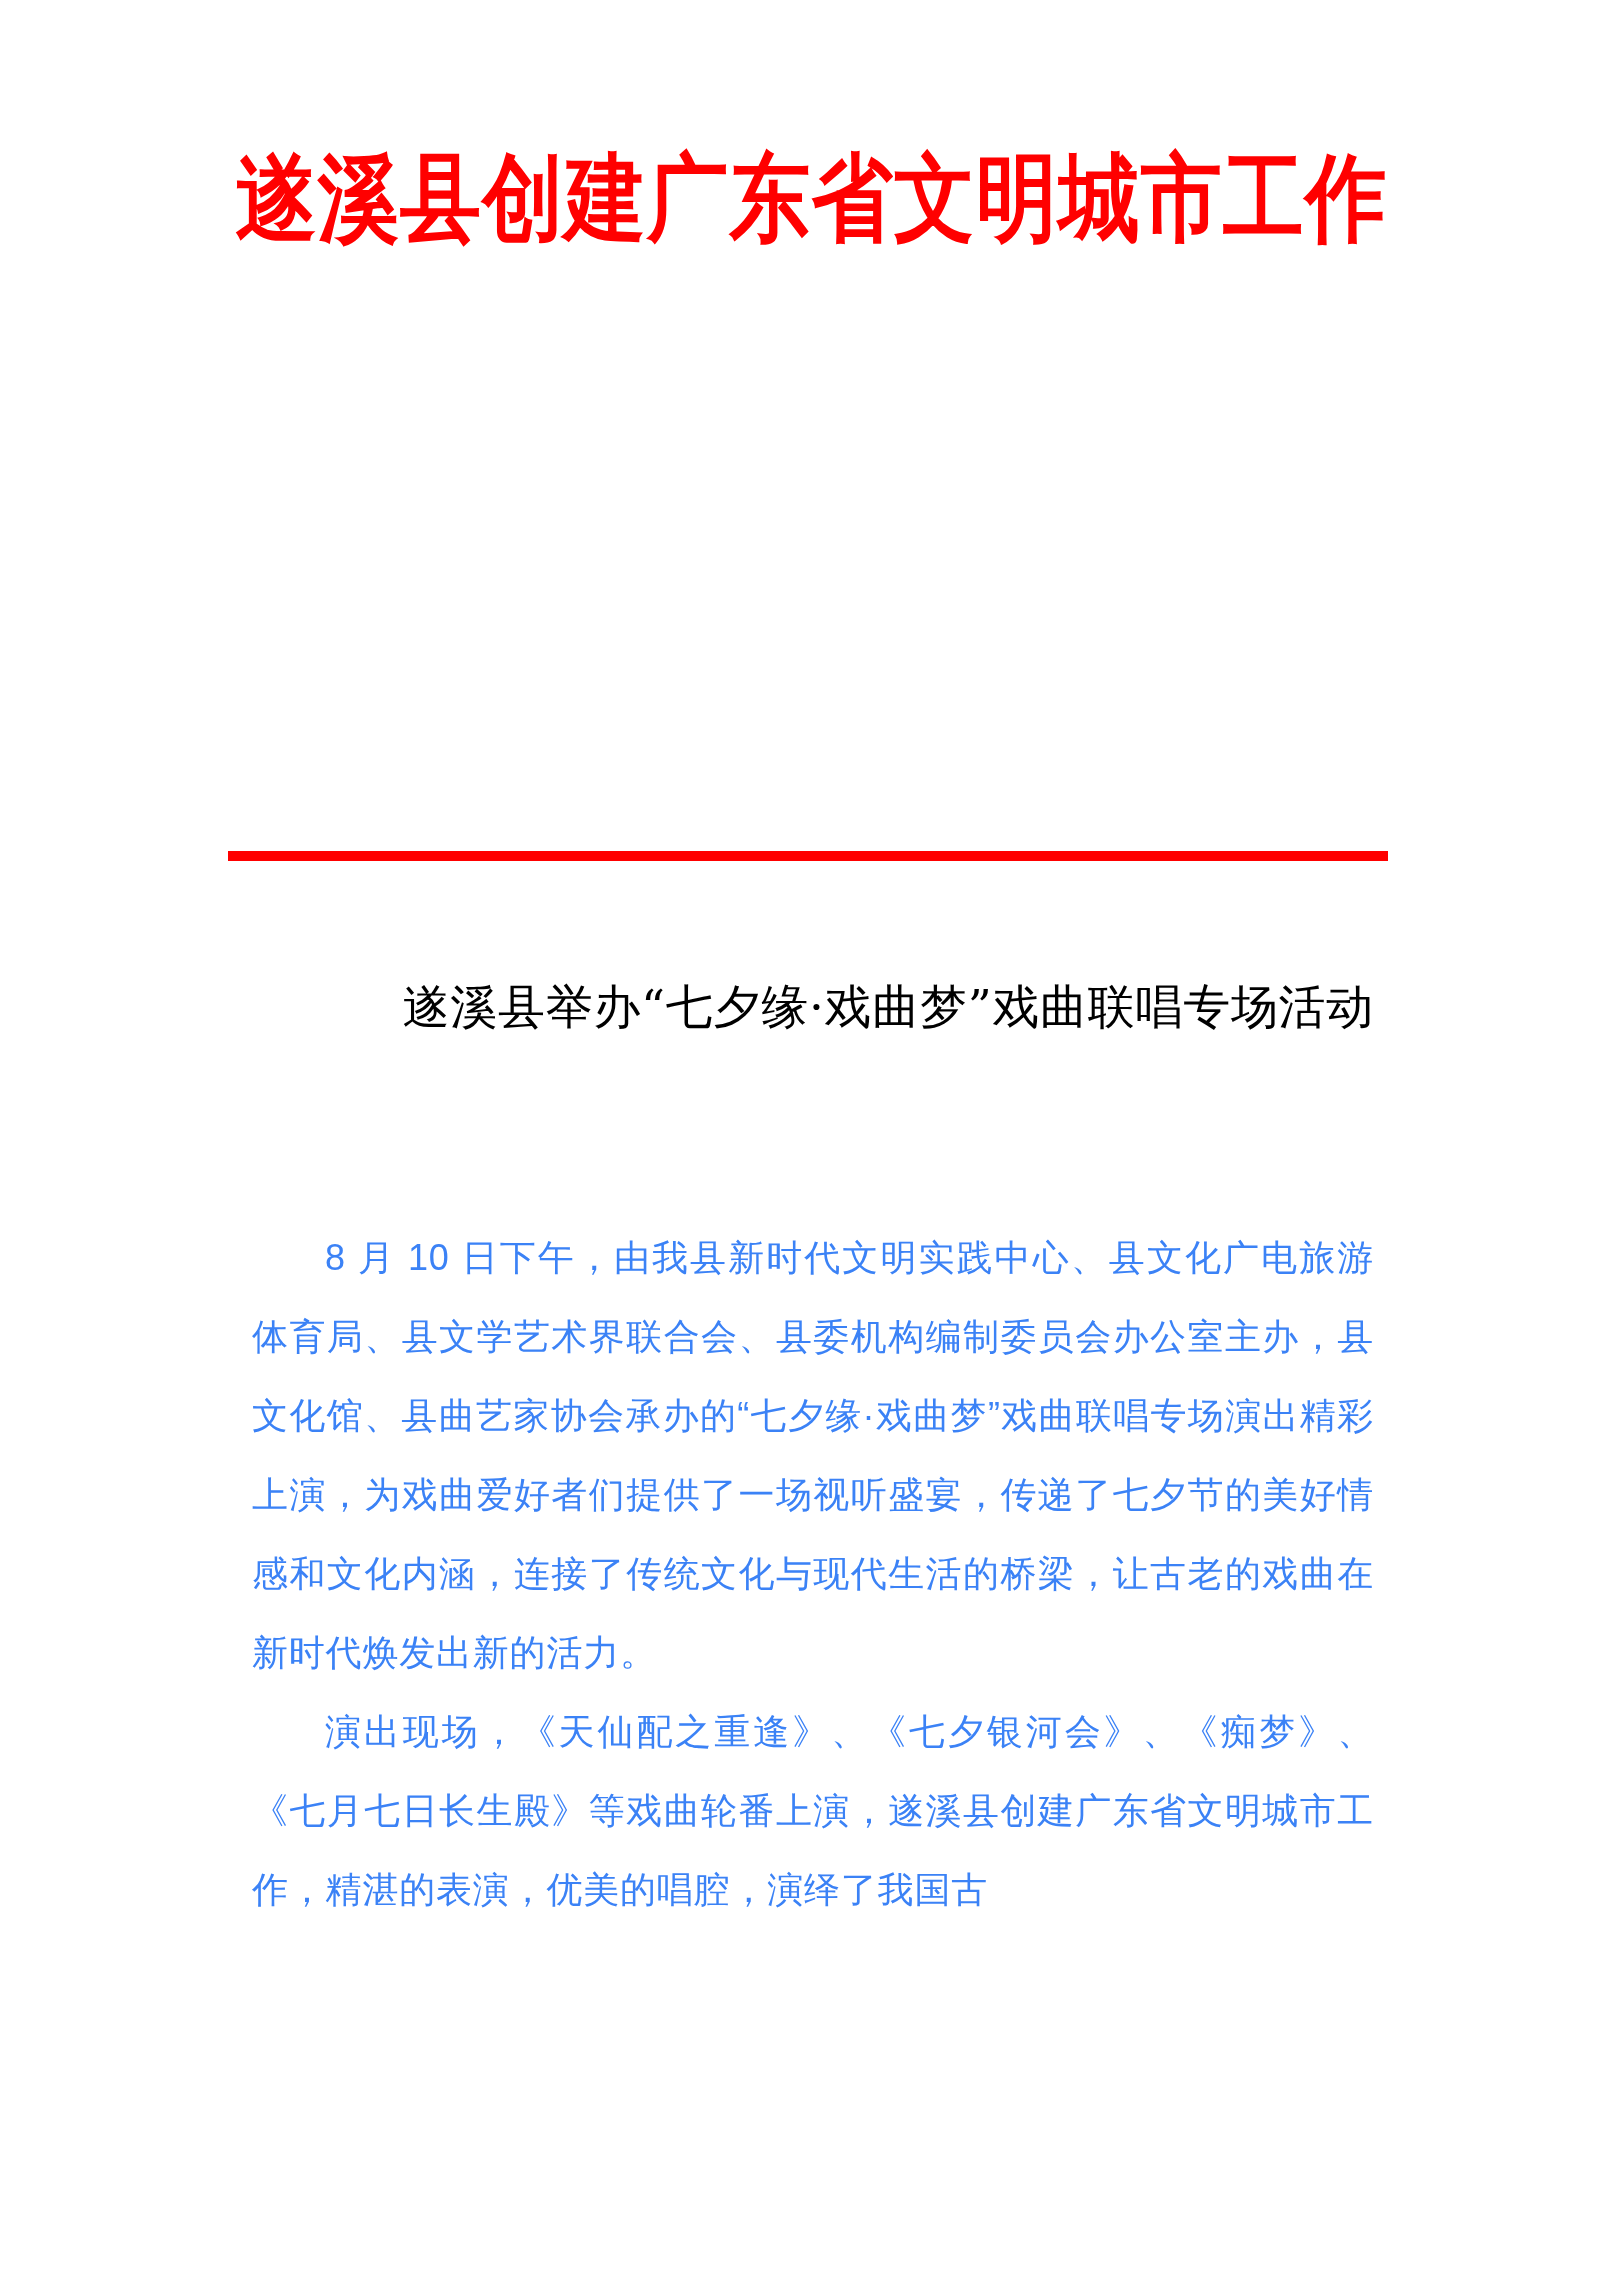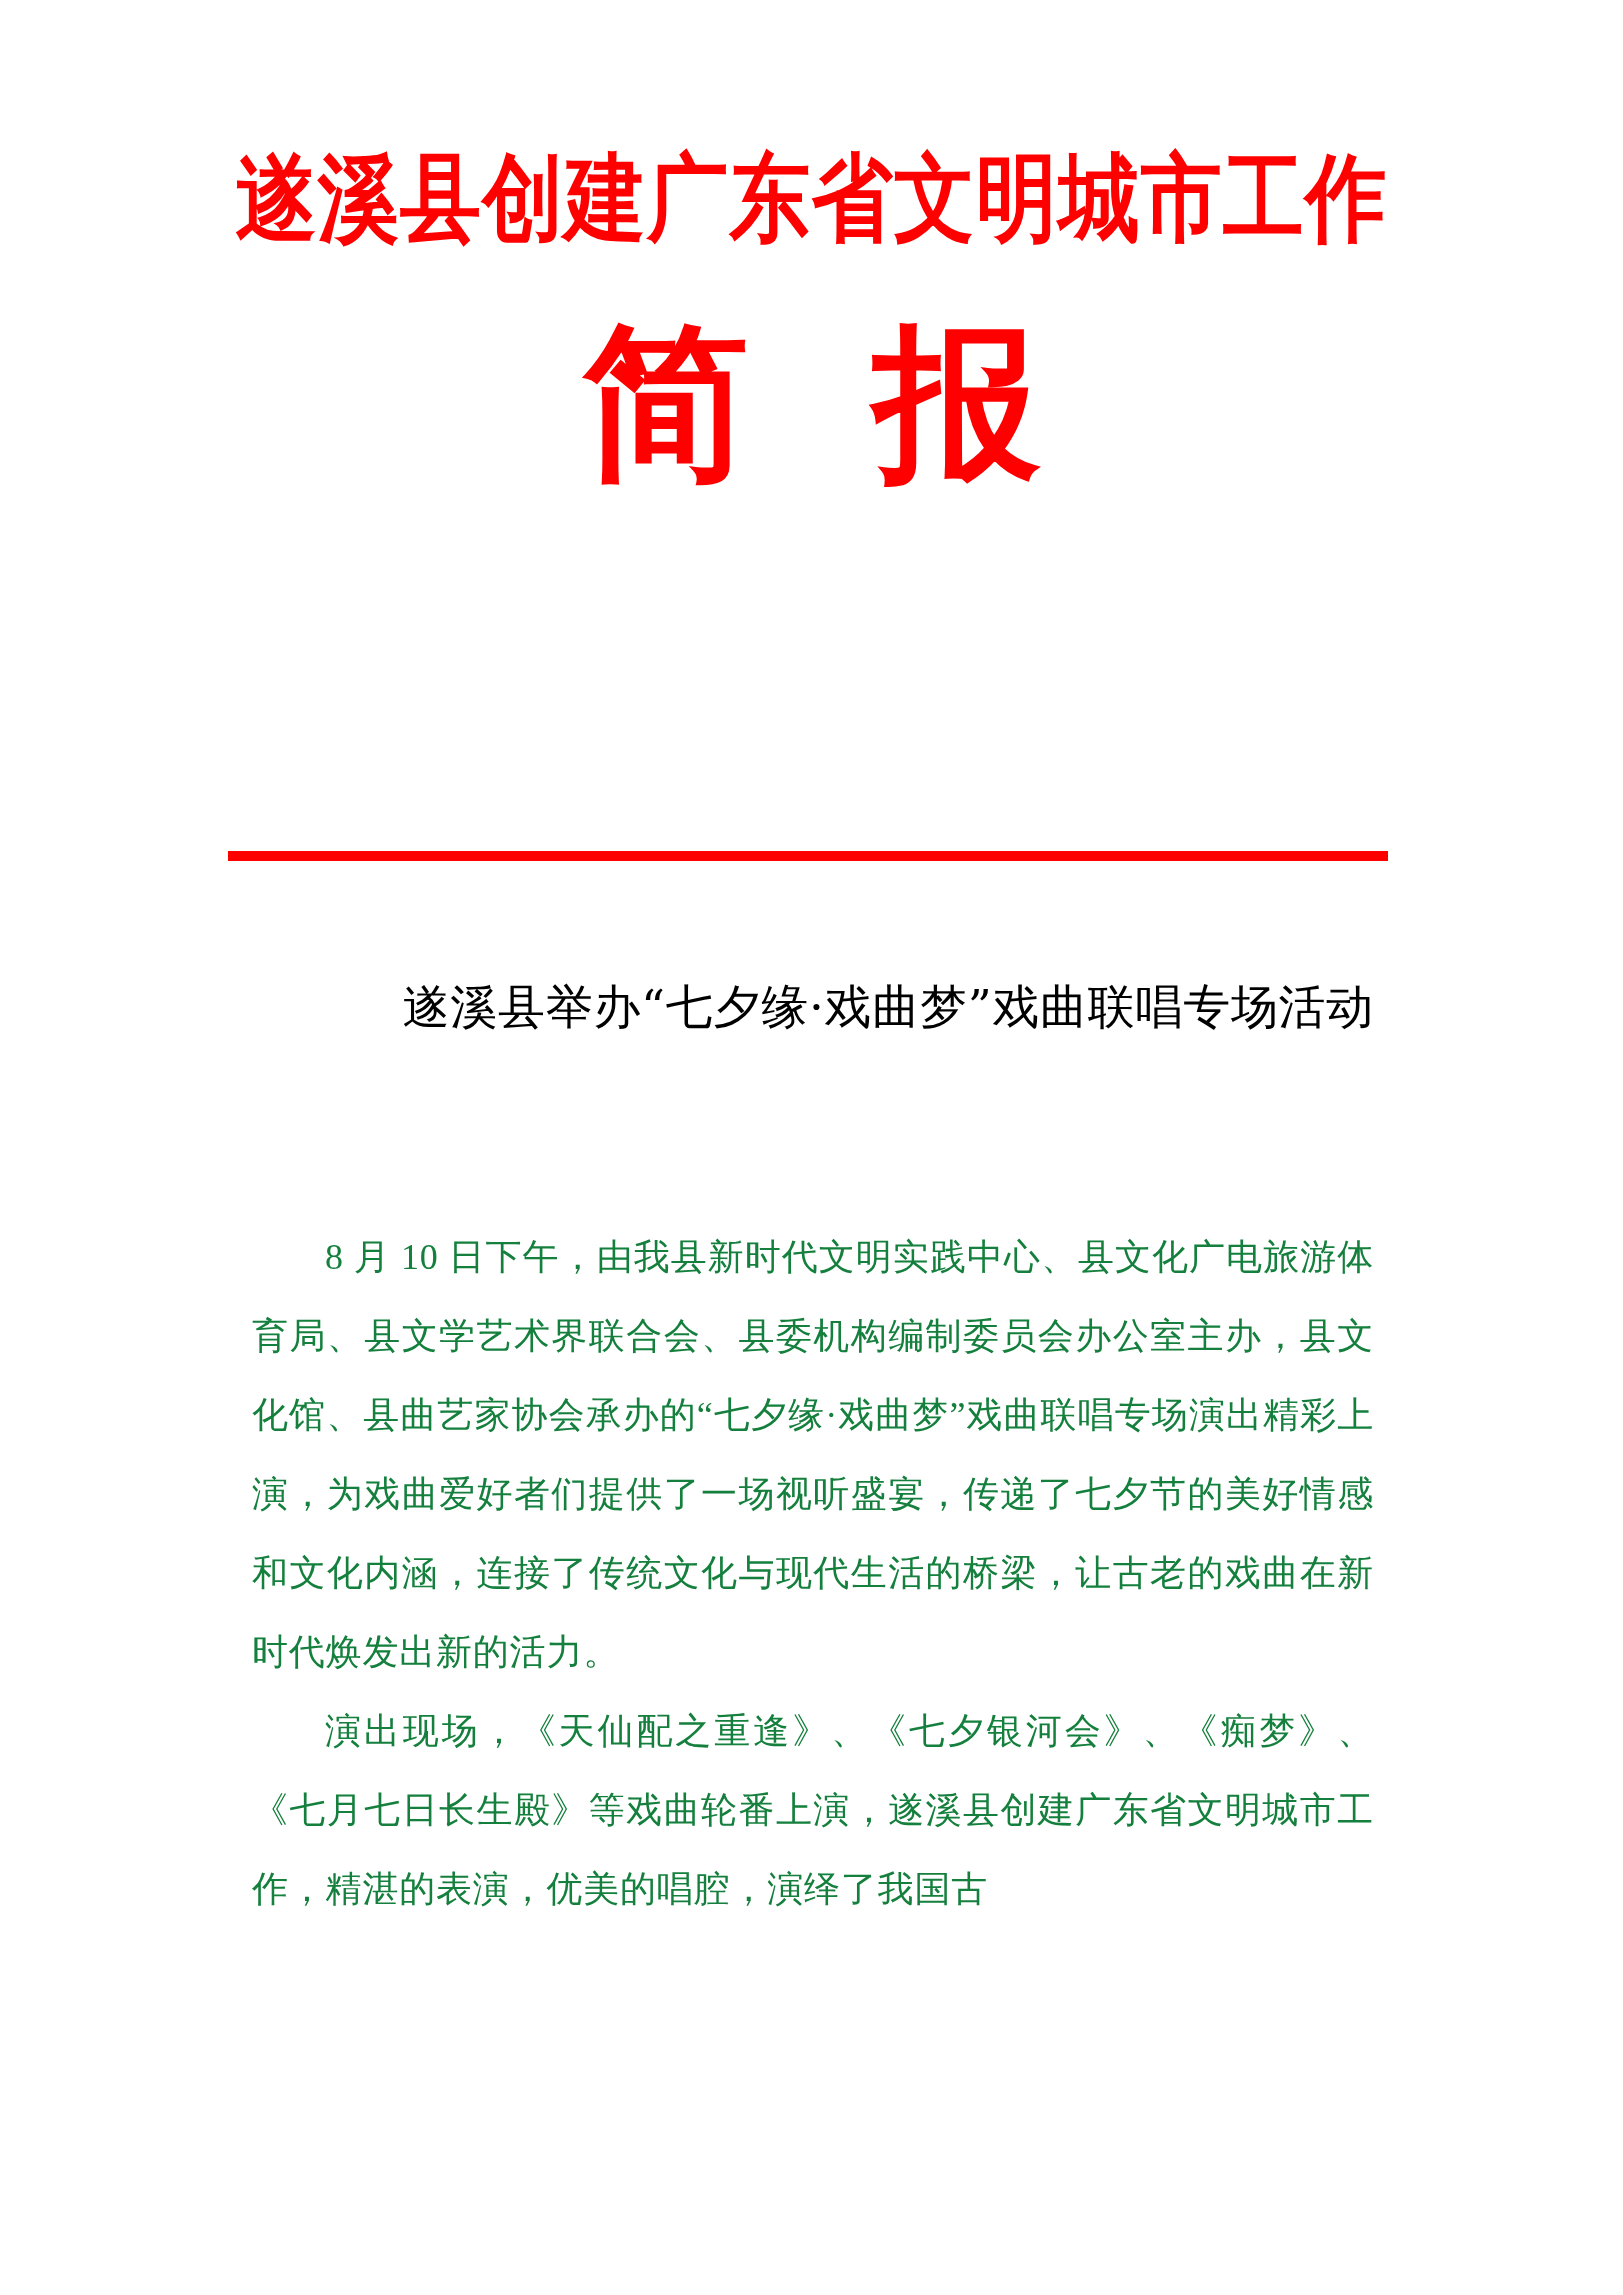--- a/index.html
+++ b/index.html
@@ -115,45 +115,42 @@
     line-height: 1.48;
     color: #000000;
     letter-spacing: 0.7px;
   }
 
   .article-body {
     position: absolute;
     left: 252px;
     top: 1214px;
     width: 1122px;
-    font-family: Liberation Serif, serif;
+    font-family: Liberation Sans, sans-serif;
     font-size: 36px;
     line-height: 79px;
-    color: #15803d;
+    color: #3b82f6;
     text-align: justify;
     text-justify: inter-character;
     letter-spacing: 0.8px;
   }
   .article-body p {
     margin: 0;
     text-indent: 73px;
   }
 </style>
 </head>
 <body>
 
 <div class="page">
 
   <div class="masthead">
     <div class="masthead-title">遂溪县创建广东省文明城市工作</div>
   </div>
 
-  <div class="masthead-big">
-    <span>简</span><span class="gap"></span><span>报</span>
-  </div>
 
 
 
   <div class="red-rule"></div>
 
   <div class="article-headline">遂溪县举办“七夕缘·戏曲梦”戏曲联唱专场活动</div>
 
   <div class="article-body">
     <p>8 月 10 日下午，由我县新时代文明实践中心、县文化广电旅游体育局、县文学艺术界联合会、县委机构编制委员会办公室主办，县文化馆、县曲艺家协会承办的“七夕缘·戏曲梦”戏曲联唱专场演出精彩上演，为戏曲爱好者们提供了一场视听盛宴，传递了七夕节的美好情感和文化内涵，连接了传统文化与现代生活的桥梁，让古老的戏曲在新时代焕发出新的活力。</p>
     <p>演出现场，《天仙配之重逢》、《七夕银河会》、《痴梦》、《七月七日长生殿》等戏曲轮番上演，遂溪县创建广东省文明城市工作，精湛的表演，优美的唱腔，演绎了我国古</p>

